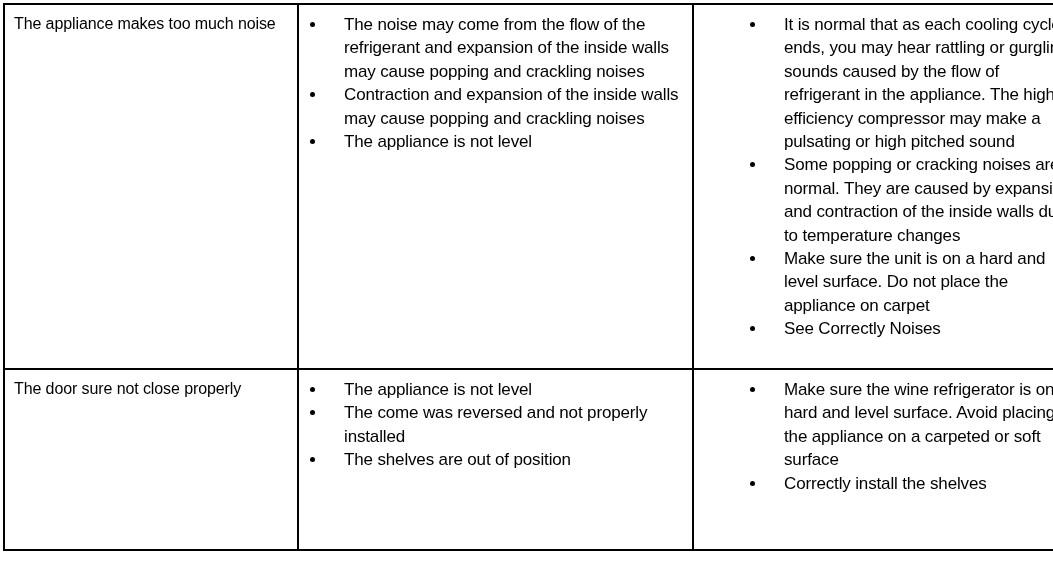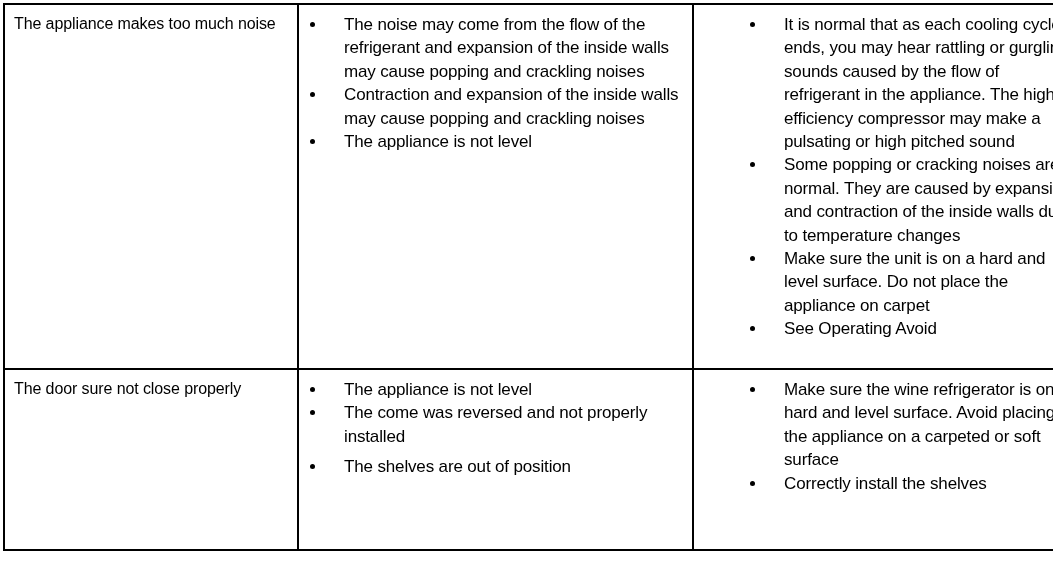--- a/index.html
+++ b/index.html
@@ -78,21 +78,21 @@
     height: 5px;
     background: #000000;
     border-radius: 50%;
   }
   
   .col-solution .bullet-list { padding-left: 14px; margin-left: 32px; }
   .col-solution .bullet-item { padding-left: 44px; }
   .col-solution .bullet-dot  { left: 10px; }
 
   
-  .gap-before { margin-top: 7px; }
+  .gap-before { }
 </style>
 </head>
 <body>
 
 <div class="page">
 
   <table class="troubleshoot-table">
     <colgroup>
       <col class="col-problem">
       <col class="col-cause">
@@ -133,21 +133,21 @@
             <li class="bullet-item">
               <span class="bullet-dot"></span>
               <span>Some popping or cracking noises are normal. They are caused by expansion and contraction of the inside walls due to temperature changes</span>
             </li>
             <li class="bullet-item">
               <span class="bullet-dot"></span>
               <span>Make sure the unit  is on a hard and level surface. Do not place the appliance on carpet</span>
             </li>
             <li class="bullet-item">
               <span class="bullet-dot"></span>
-              <span>See Operating Avoid</span>
+              <span>See Correctly Noises</span>
             </li>
           </ul>
         </td>
       </tr>
 
       <tr class="row-door">
         <td class="col-problem">
           <div class="problem-cell-inner">
             <div class="problem-text">The door sure not close properly</div>
           </div>

